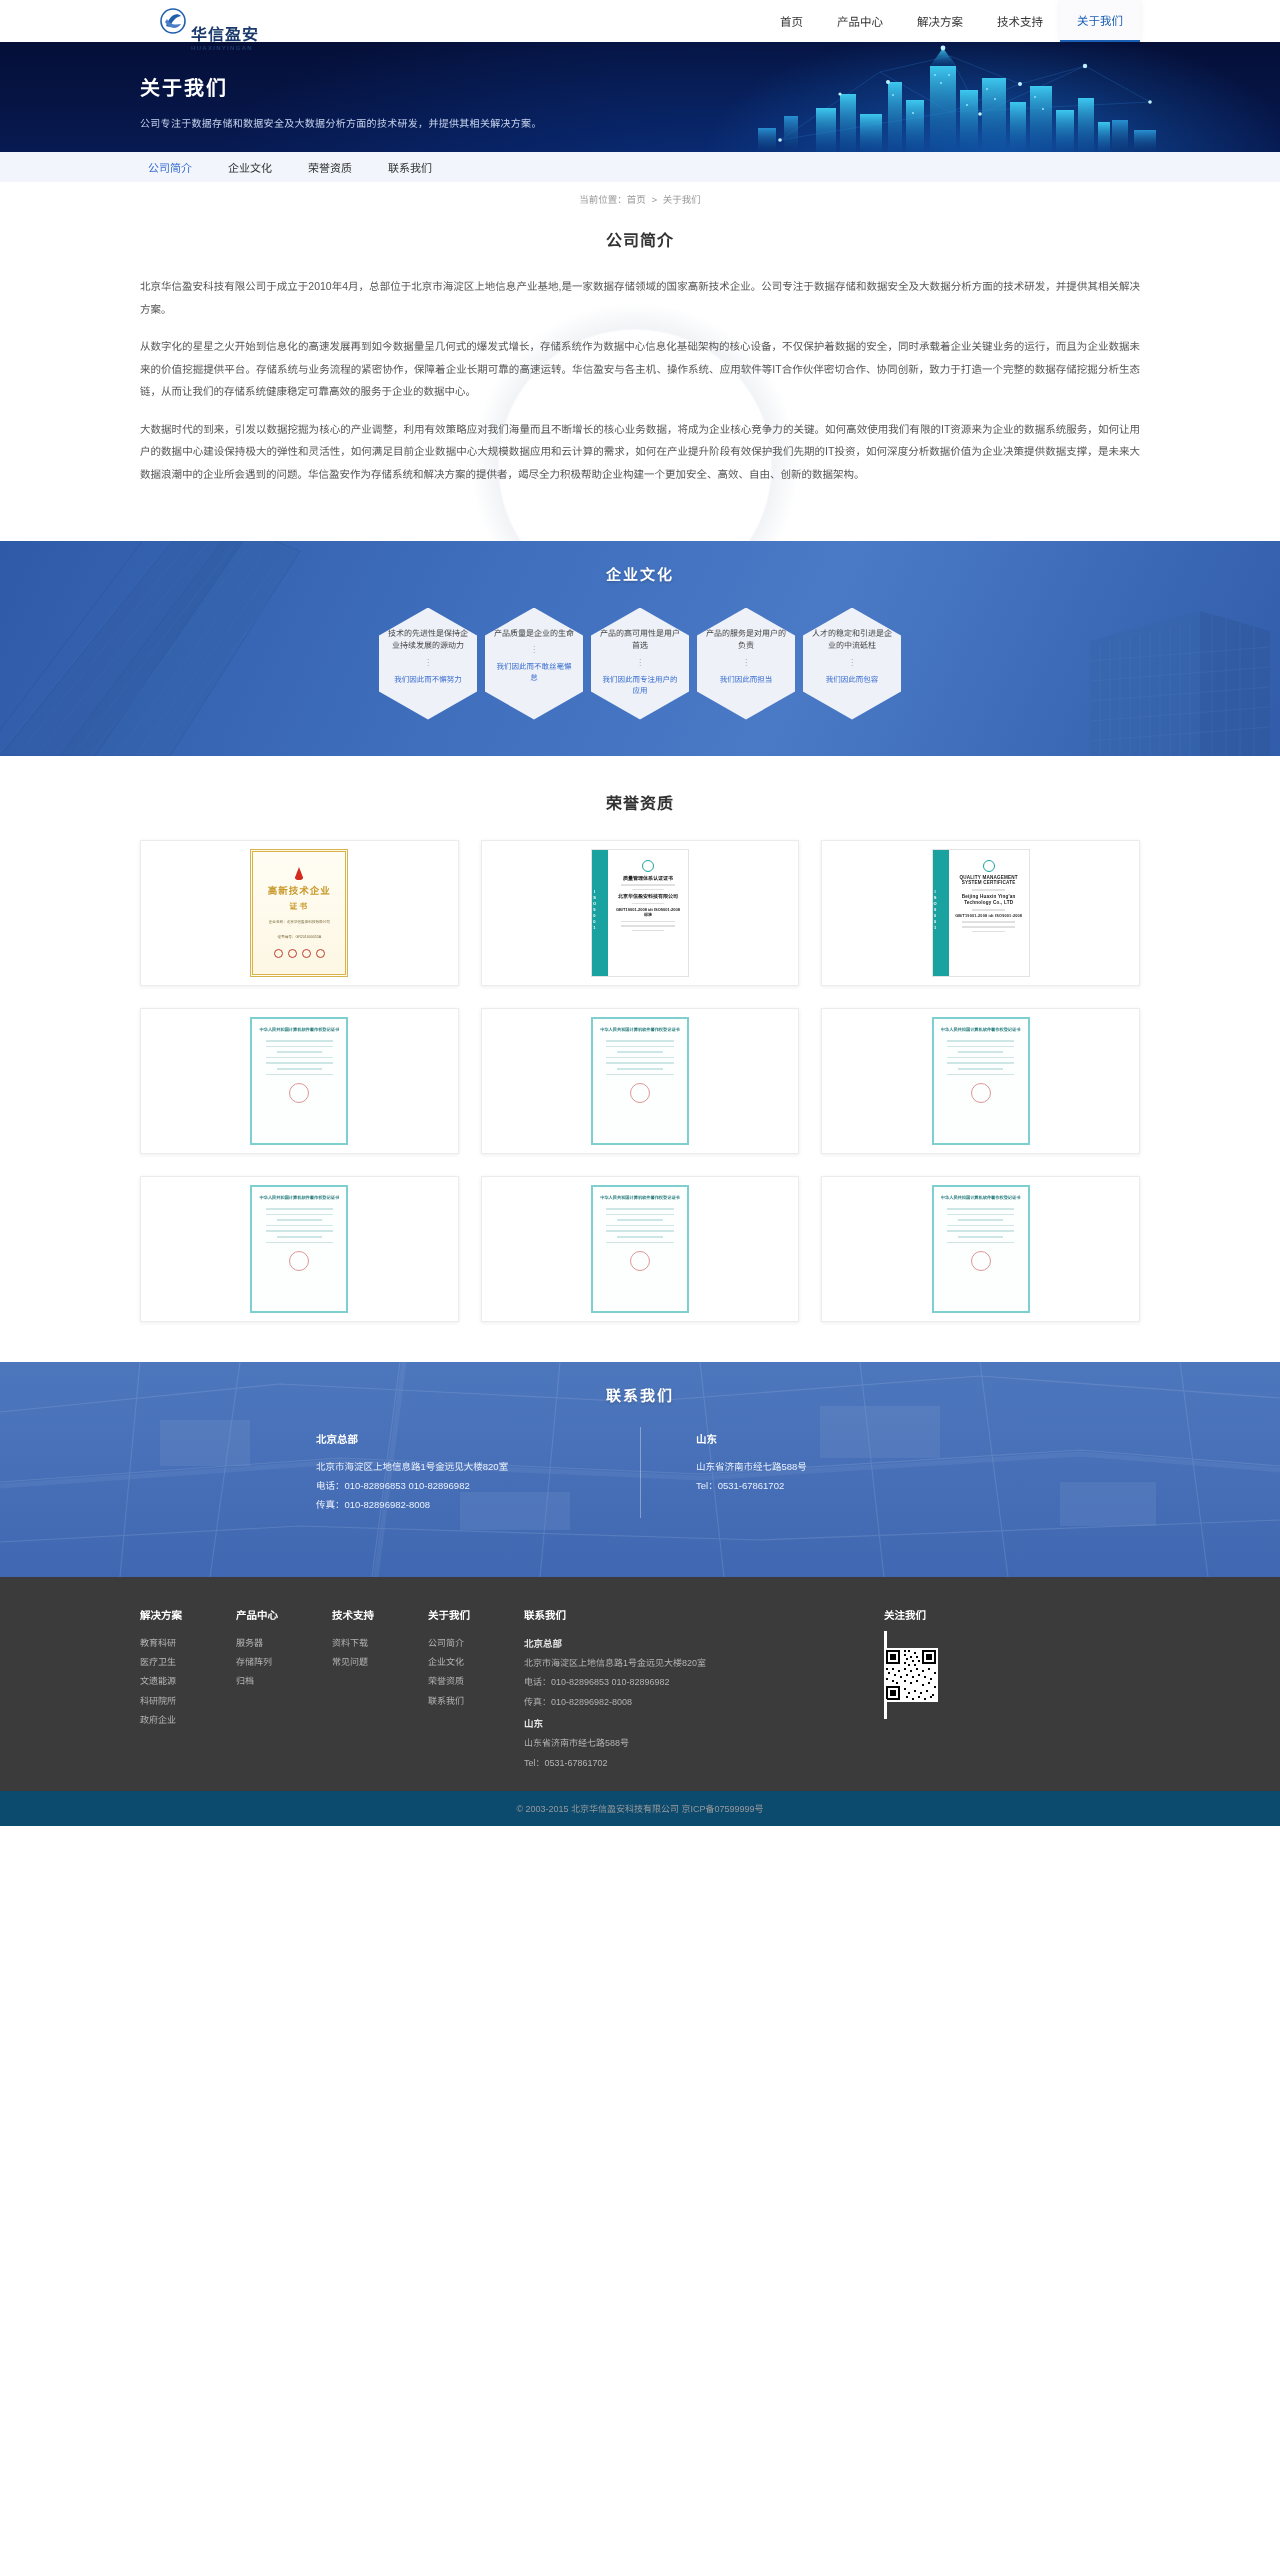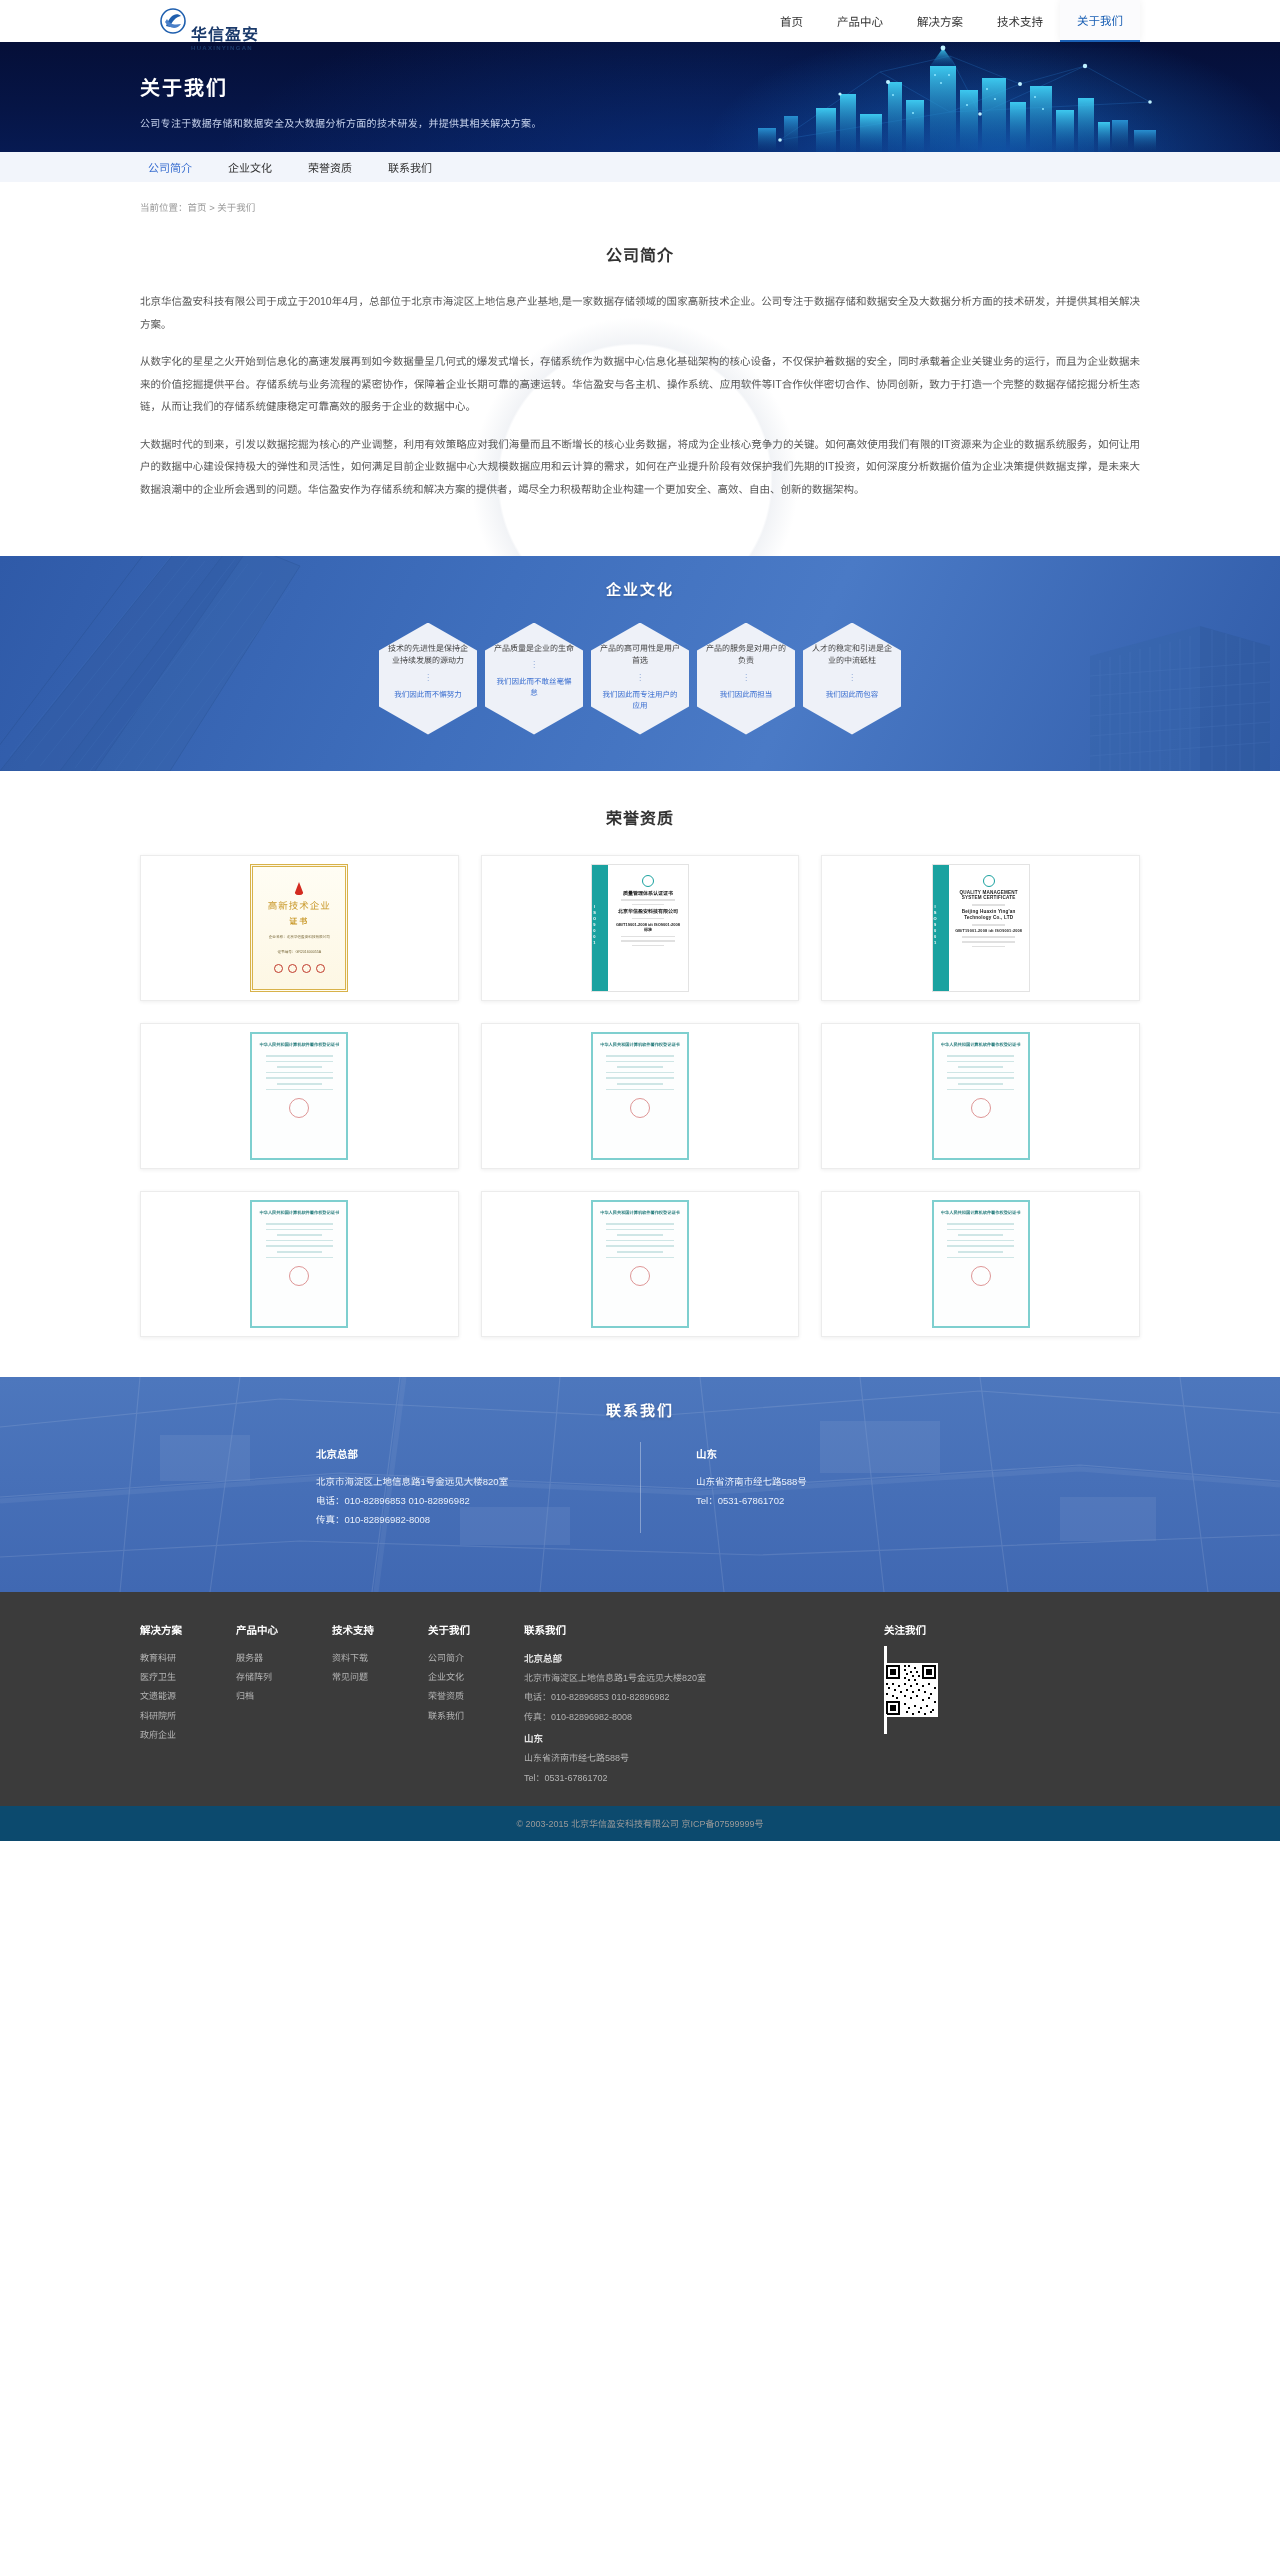--- a/index.html
+++ b/index.html
@@ -39,21 +39,21 @@
   .hero h1 { color:#fff; font-size:20px; font-weight:bold; letter-spacing:2px; margin-bottom:14px; }
   .hero p { color:#c8d4ee; font-size:10px; letter-spacing:.3px; }
 
   
   .subnav { background:#f2f5fb; height:30px; }
   .subnav-inner { width:1000px; margin:0 auto; display:flex; align-items:center; height:30px; gap:36px; padding-left:8px;}
   .subnav a { font-size:11px; color:#333; text-decoration:none; }
   .subnav a.active { color:#3b6fd0; }
 
   
-  .crumbwrap { width:1000px; margin:8px auto; text-align:left; padding:10px 0 4px; }
+  .crumbwrap { width:1000px; margin:0 auto; text-align:center; padding:10px 0 4px;font-family:Liberation Mono, monospace; }
   .crumb { font-size:9.5px; color:#999; }
 
   
   .article { width:1000px; margin:0 auto; position:relative; padding:16px 0 40px; }
   .article::before{
     content:""; position:absolute; left:330px; top:90px; width:330px; height:330px;
     background:
       radial-gradient(circle at 50% 50%, rgba(0,0,0,0) 58%, rgba(210,216,226,.30) 59%, rgba(0,0,0,0) 70%);
     pointer-events:none;
   }
@@ -88,21 +88,21 @@
   .certgrid { width:1000px; margin:0 auto; display:grid; grid-template-columns:repeat(3,1fr); gap:22px 22px; }
   .certcard {
     background:#fff; border:1px solid #ececec; box-shadow:0 1px 4px rgba(0,0,0,.07);
     height:146px; display:flex; align-items:center; justify-content:center; overflow:hidden;
   }
   .certcard .inner { width:98px; height:128px; position:relative; }
 
   
   .c-gold { background:linear-gradient(#fffdf4,#fdf7e4); border:3px double #d8b24a; display:flex; flex-direction:column; align-items:center; justify-content:center; gap:3px; }
   .c-gold .flame { width:0; height:0; border-left:5px solid transparent; border-right:5px solid transparent; border-bottom:13px solid #d32b20; border-radius:40%; }
-  .c-gold .t1 { font-size:9.5px; font-weight:normal; color:#c9992b; letter-spacing:1px; }
+  .c-gold .t1 { font-size:9.5px; font-weight:bold; color:#c9992b; letter-spacing:1px; }
   .c-gold .t2 { font-size:8px; font-weight:bold; color:#c9992b; letter-spacing:2px; }
   .c-gold .meta { font-size:3.6px; color:#7a6a3c; margin-top:5px; line-height:1.7; text-align:center; }
   .c-gold .seals { display:flex; gap:5px; margin-top:6px; }
   .c-gold .seals i { width:9px; height:9px; border:1px solid #c0392b; border-radius:50%; display:block; }
 
   
   .c-iso { display:flex; background:#fff; border:1px solid #e3e3e3; }
   .c-iso .band { width:16px; background:#1aa2a0; color:#fff; font-size:4px; writing-mode:vertical-rl; text-orientation:upright;
                  display:flex; align-items:flex-end; justify-content:center; padding-bottom:6px; letter-spacing:1px; font-weight:bold;}
   .c-iso .body { flex:1; padding:10px 6px; display:flex; flex-direction:column; align-items:center; gap:3px; }

